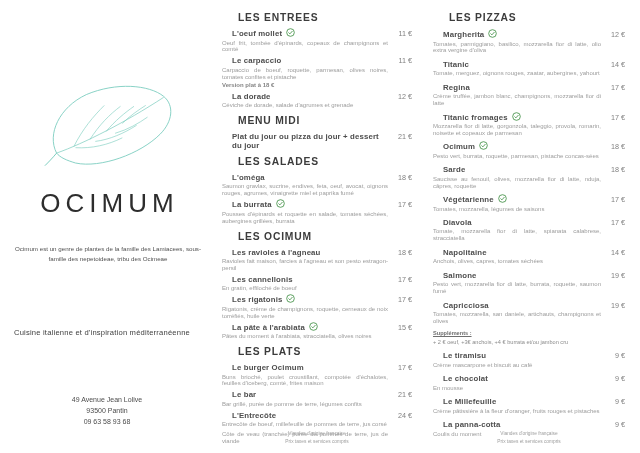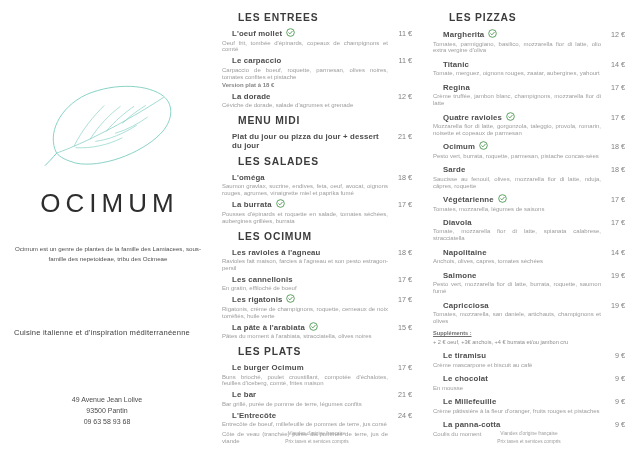--- a/index.html
+++ b/index.html
@@ -226,21 +226,21 @@
           </div>
           <div class="item">
             <div class="irow">
               <span class="nm">Regina</span>
               <span class="pr">17 €</span>
             </div>
             <p class="ds">Crème truffée, jambon blanc, champignons, mozzarella fior di latte</p>
           </div>
           <div class="item">
             <div class="irow">
-              <span class="nm">Quatre ravioles</span>
+              <span class="nm">Titanic fromages</span>
               <svg class="check" viewBox="0 0 12 12">
                 <circle cx="6" cy="6" r="5.1" fill="none" stroke="#3e8e41" stroke-width="1.1"></circle>
                 <path d="M3.7 6.3 L5.2 7.8 L8.3 4.4" fill="none" stroke="#3e8e41" stroke-width="1.1" stroke-linecap="round" stroke-linejoin="round"></path>
               </svg>
               <span class="pr">17 €</span>
             </div>
             <p class="ds">Mozzarella fior di latte, gorgonzola, taleggio, provola, romarin, noisette et copeaux de parmesan</p>
           </div>
           <div class="item">
             <div class="irow">

